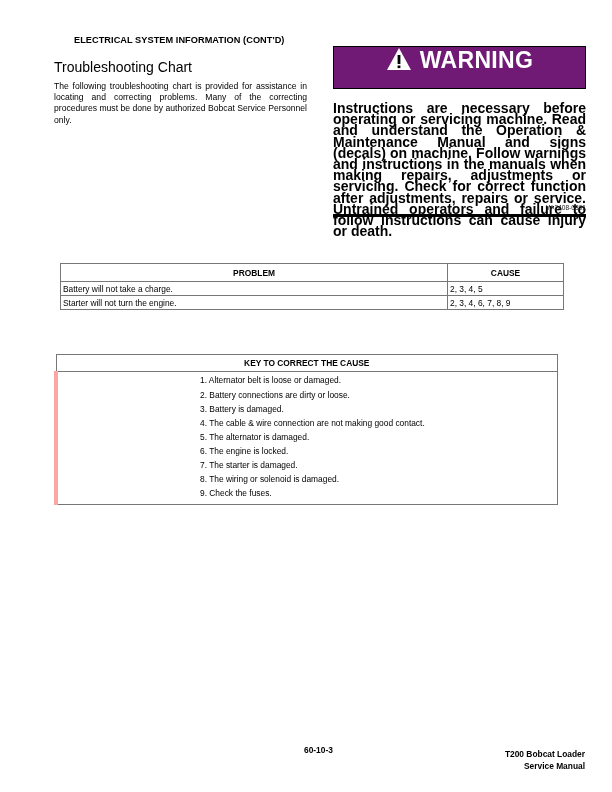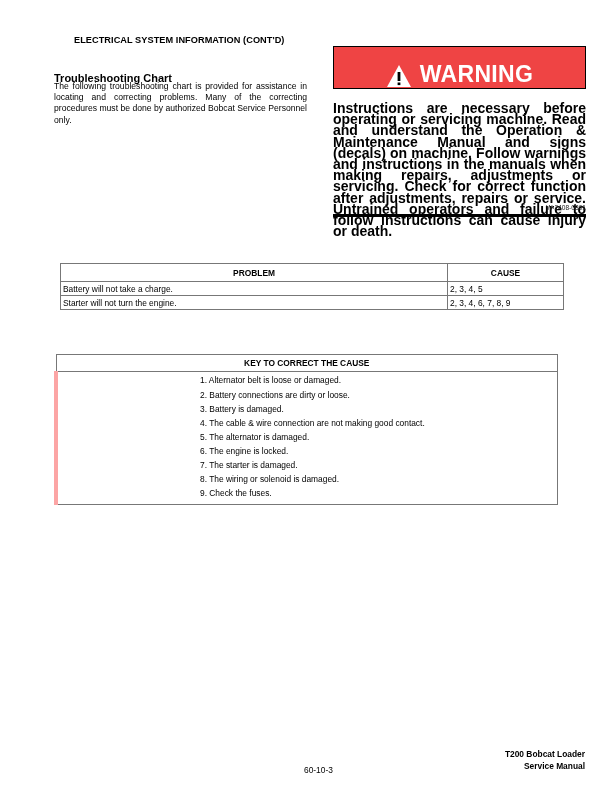--- a/index.html
+++ b/index.html
@@ -1,43 +1,43 @@
 <!DOCTYPE html>
 <html><head>
 <meta charset="utf-8">
 <style>
   html, body { margin: 0; padding: 0; background: #ffffff; }
   body { width: 612px; height: 792px; position: relative; overflow: hidden;
          font-family: "Liberation Sans", sans-serif; color: #000; }
   .abs { position: absolute; }
   .section-title { left: 54px; top: 35px; font-size: 9.2px; font-weight: bold; letter-spacing: 0.05px; margin-left: 20px; }
-  .sub-title { left: 54px; top: 59px; font-size: 11px; font-weight: bold; margin-top: 13px; }
+  .sub-title { left: 54px; top: 59px; font-size: 14px; font-weight: normal; }
   .intro { left: 54px; top: 81px; width: 253px; font-size: 8.6px; line-height: 11.2px; text-align: justify; }
 
-  .warn-box { left: 333px; top: 46px; width: 253px; height: 43px; background: #ef4444; border: 1px solid #000;
-              display: flex; align-items: flex-end; justify-content: center; box-sizing: border-box; }
+  .warn-box { left: 333px; top: 46px; width: 253px; height: 43px; background: #701a75; border: 1px solid #000;
+              display: flex; align-items: flex-start; justify-content: center; box-sizing: border-box; }
   .warn-box .tri { width: 26px; height: 24px; margin-right: 8px; }
   .warn-box .label { color: #fff; font-size: 23px; font-weight: bold; letter-spacing: 0.3px; }
   .warn-text { left: 333px; top: 103px; width: 253px; font-size: 14px; font-weight: bold; line-height: 11.2px; text-align: justify; }
   .warn-code { left: 333px; top: 204px; width: 253px; text-align: right; font-size: 6.6px; color: #222; }
   .warn-rule { left: 333px; top: 214px; width: 253px; height: 3px; background: #000; }
 
   table { border-collapse: collapse; font-size: 8.4px; }
   .prob-table { left: 60px; top: 263px; width: 504px; }
   .prob-table th, .prob-table td { border: 1px solid #777; padding: 1px 2px; height: 11px; text-align: left; font-weight: normal; }
   .prob-table th { font-weight: bold; text-align: center; height: 15px; }
   .prob-table .c1 { width: 382px; }
 
   .key-table { left: 54px; top: 354px; width: 504px; }
   .key-table th { border: 1px solid #777; font-weight: bold; height: 16px; text-align: center; padding: 0; }
   .key-table td { border-left: 4px solid #fca5a5; border-right: 1px solid #777; border-bottom: 1px solid #777; padding: 2px 0 4px 142px; }
   .key-item { font-size: 8.4px; line-height: 14px; }
   .key-item:first-child { line-height: 13px; margin-bottom: 1px; }
 
-  .footer-page { left: 304px; top: 765px; font-size: 8.4px; font-weight: normal; text-align: right; }
+  .footer-page { left: 304px; top: 745px; font-size: 8.4px; font-weight: bold; text-align: right; }
   .footer-title { right: 27px; top: 748px; text-align: right; font-size: 8.4px; font-weight: bold; line-height: 12px; }
 </style>
 </head>
 <body>
 
 <div class="abs section-title">ELECTRICAL SYSTEM INFORMATION (CONT'D)</div>
 <div class="abs sub-title">Troubleshooting Chart</div>
 <div class="abs intro">The following troubleshooting chart is provided for assistance in locating and correcting problems. Many of the correcting procedures must be done by authorized Bobcat Service Personnel only.</div>
 
 <div class="abs warn-box">

